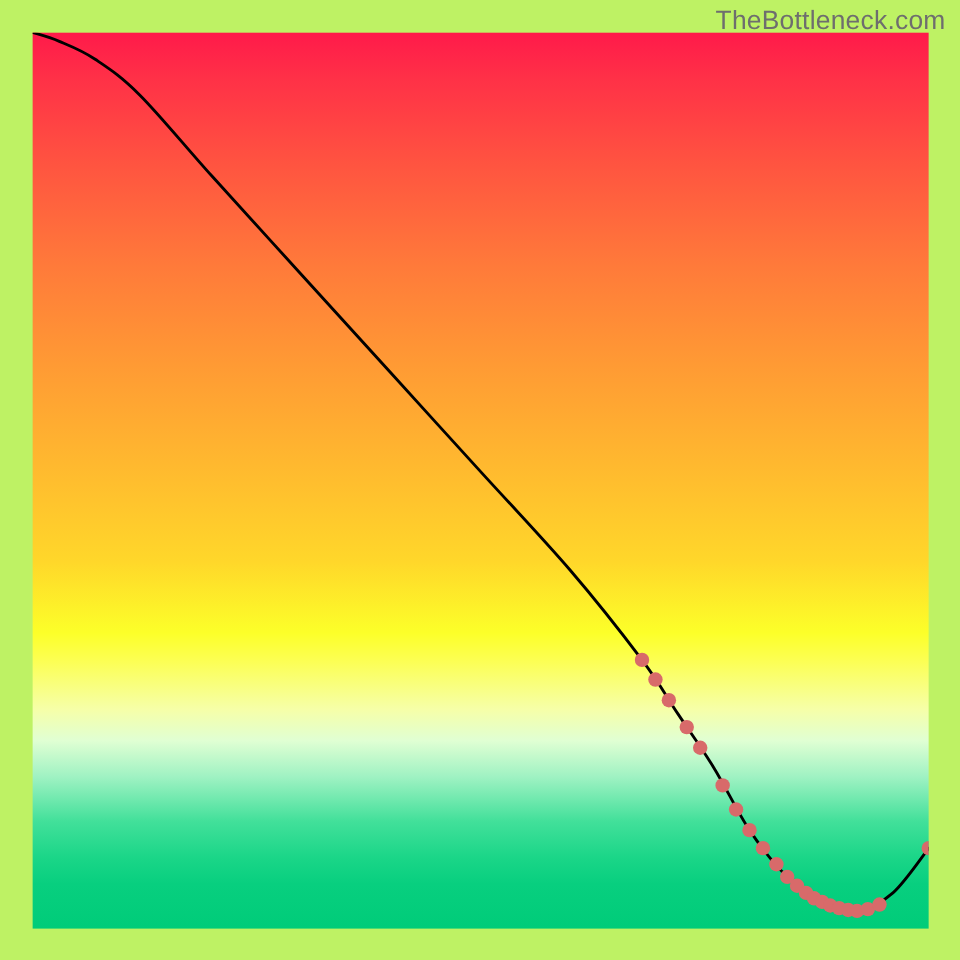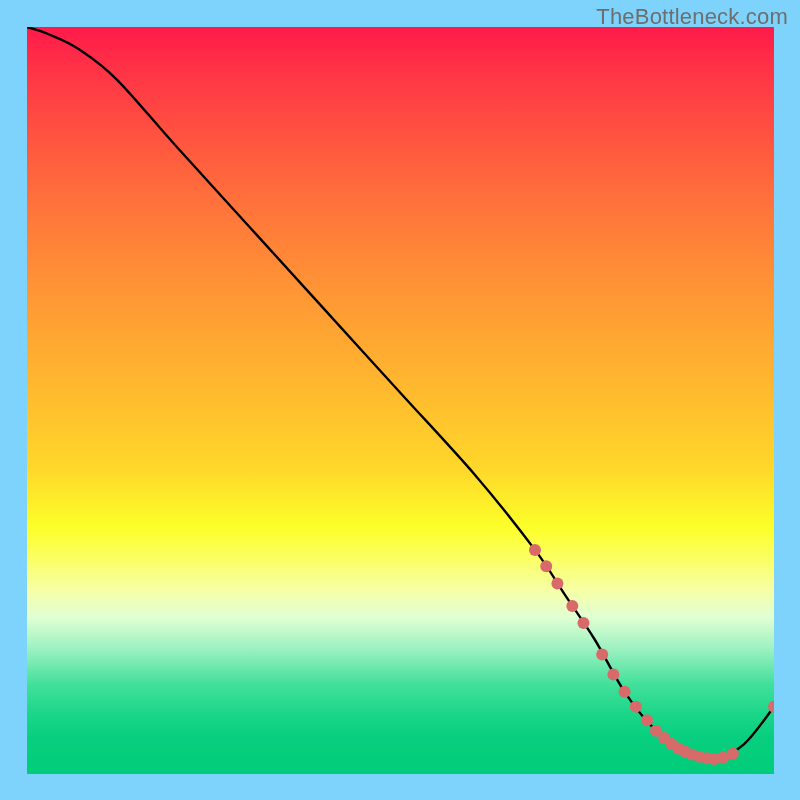--- a/index.html
+++ b/index.html
@@ -7,21 +7,21 @@
     padding: 0;
     width: 800px;
     height: 800px;
     background: #000;
     font-family: Arial, Helvetica, sans-serif;
   }
   .frame {
     position: relative;
     width: 800px;
     height: 800px;
-    background: #7dd3fc;
+    background: #bef264;
   }
   .watermark {
     position: absolute;
     top: 4px;
     right: 12px;
     color: #6e6e6e;
     font-size: 22px;
     letter-spacing: 0.2px;
     z-index: 10;
   }

